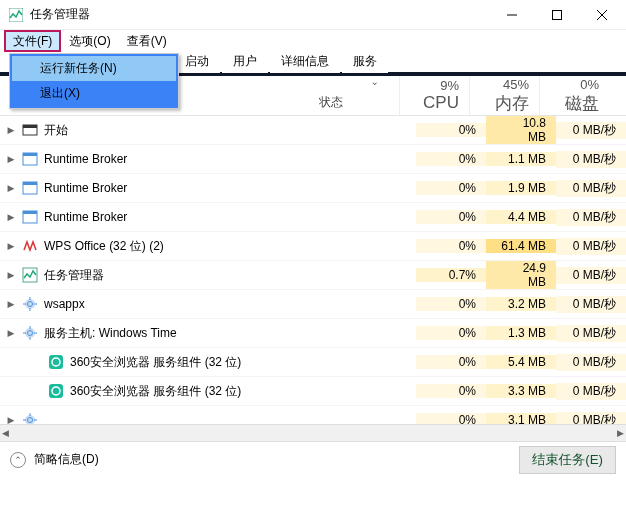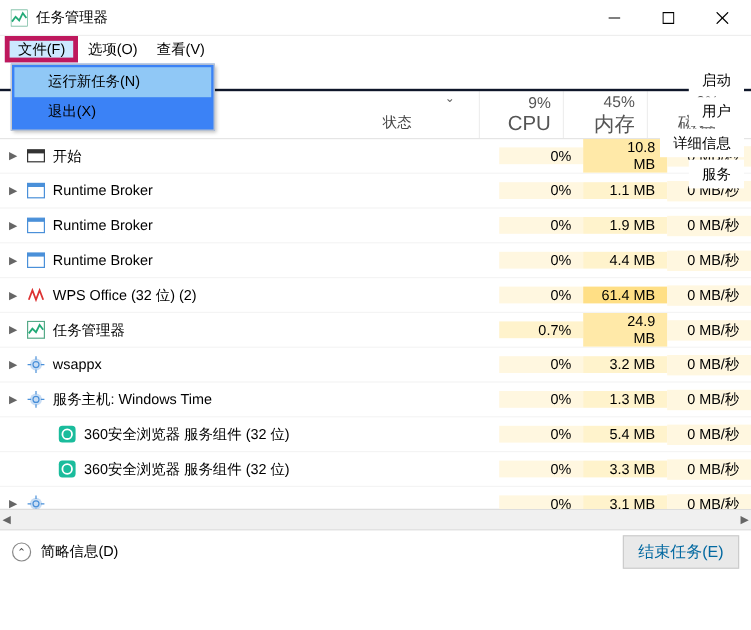--- a/index.html
+++ b/index.html
@@ -34,21 +34,21 @@
     align-items: stretch;
     padding: 0 4px;
   }
   .menu-item {
     padding: 2px 8px;
     display:flex; align-items:center;
     cursor: default;
   }
   .menu-item.open {
     background:#cce8ff;
-    border:4px solid #be185d;
+    border:2px solid #be185d;
     padding: 1px 7px;
   }
   .dropdown {
     position:absolute;
     top: 53px; left: 9px;
     width: 170px;
     background:#3b82f6;
     border:1px solid #ccc;
     box-shadow: 2px 2px 3px rgba(0,0,0,0.25);
     z-index: 100;
@@ -57,25 +57,24 @@
   .dropdown-item {
     padding: 4px 8px 4px 28px;
     cursor:default;
   }
   .dropdown-item.highlight { background:#90c8f6; }
   .tabs {
     height: 24px;
     display:flex;
     align-items:flex-end;
     padding: 0 6px;
-    border-bottom:2px solid #0f172a;
+    border-bottom:4px solid #0f172a;
     gap: 2px;
     position: relative;
     z-index: 1;
-    flex-direction: column;
   }
   .tab {
     padding: 3px 10px;
     border:1px solid transparent;
     border-bottom:none;
     position:relative;
     top:1px;
     background:#fff;
   }
   .header-row {
@@ -119,21 +118,21 @@
     display:flex; align-items:center; justify-content:space-between; padding:0 2px;
     font-size:9px; color:#666;
   }
   .footer {
     height:36px; display:flex; align-items:center; padding: 0 10px; gap:8px;
     border-top:1px solid #ddd;
   }
   .circ { width:16px; height:16px; border:1px solid #888; border-radius:50%; display:flex; align-items:center; justify-content:center; font-size:9px; color:#555;}
   .footer-spacer{flex:1;}
   .end-btn {
-    padding:4px 12px; border:1px solid #ccc; background:#e9e9e9; color:#0369a1;
+    padding:4px 12px; border:1px solid #ccc; background:#e9e9e9; color:#14532d;
   }
   .indent { width:20px; }
   svg { display:block; }
 </style>
 </head>
 <body>
 
 <div class="titlebar">
   <span class="icon">
     <svg width="14" height="14" viewBox="0 0 14 14">

